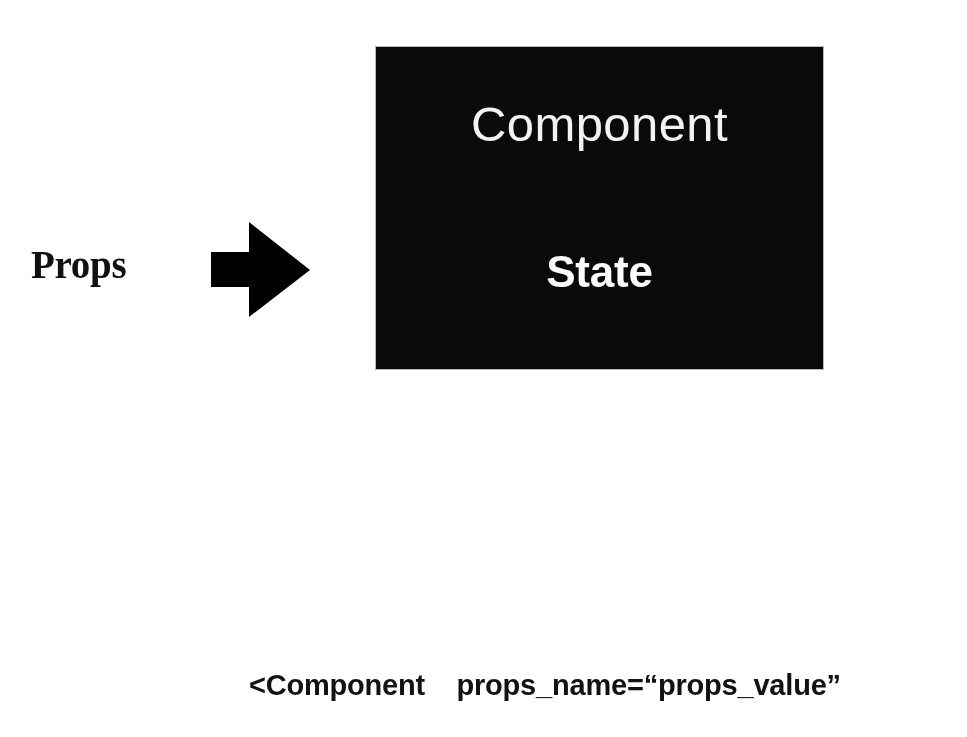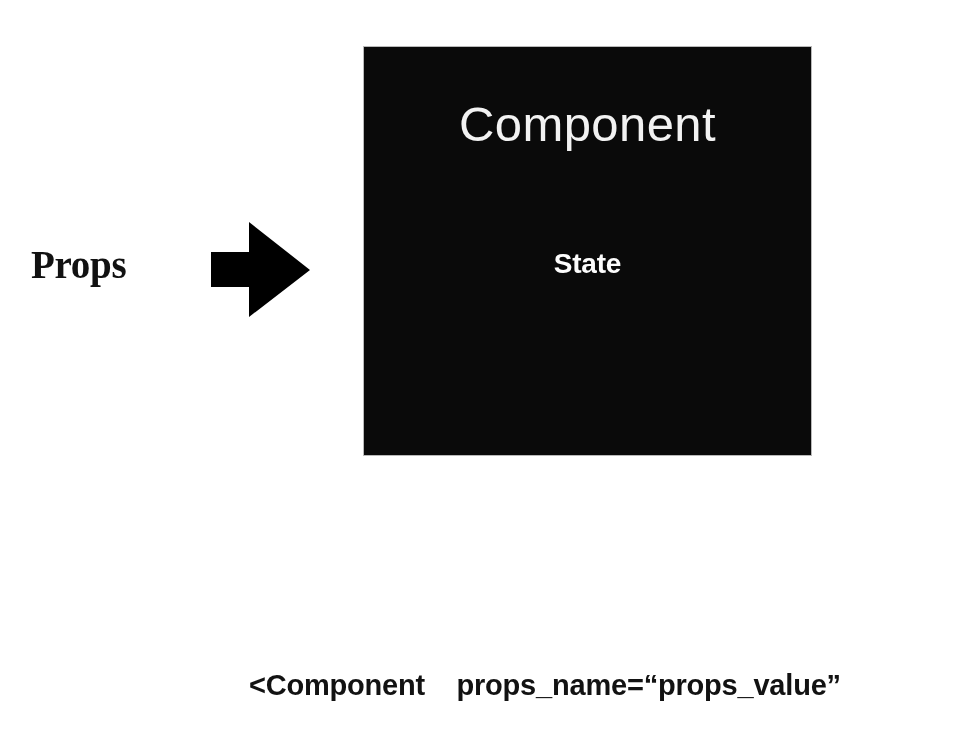--- a/index.html
+++ b/index.html
@@ -47,24 +47,24 @@
   }
   .flow-arrow svg {
     display: block;
     width: 106px;
     height: 104px;
   }
 
   
   .component-box {
     position: absolute;
-    left: 364px;
+    left: 376px;
     top: 47px;
     width: 447px;
-    height: 408px;
+    height: 322px;
     background: #0a0a0a;
     box-shadow: 0 0 0 1px #b9b9b9;
     box-sizing: border-box;
   }
 
   .component-title {
     position: absolute;
     left: 0;
     right: 0;
     top: 53px;
@@ -76,21 +76,21 @@
     letter-spacing: 0.4px;
     white-space: nowrap;
   }
 
   .state-label {
     position: absolute;
     left: 0;
     right: 0;
     top: 203px;
     text-align: center;
-    font-size: 28px;
+    font-size: 44px;
     font-weight: bold;
     color: #fdfdfd;
     line-height: 1;
     letter-spacing: -0.2px;
     white-space: nowrap;
   }
 
   
   .code-line {
     position: absolute;

